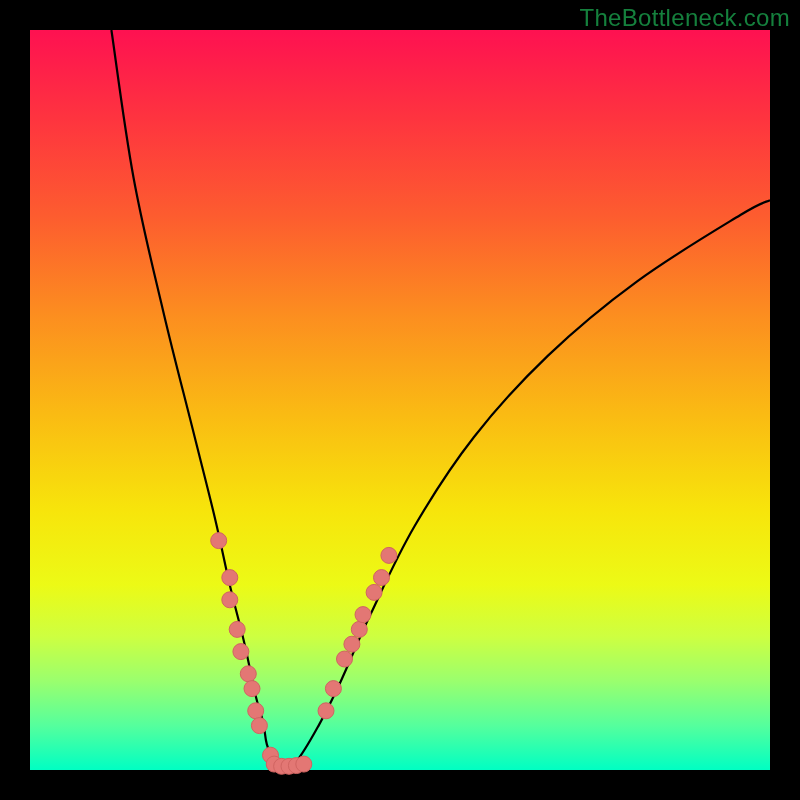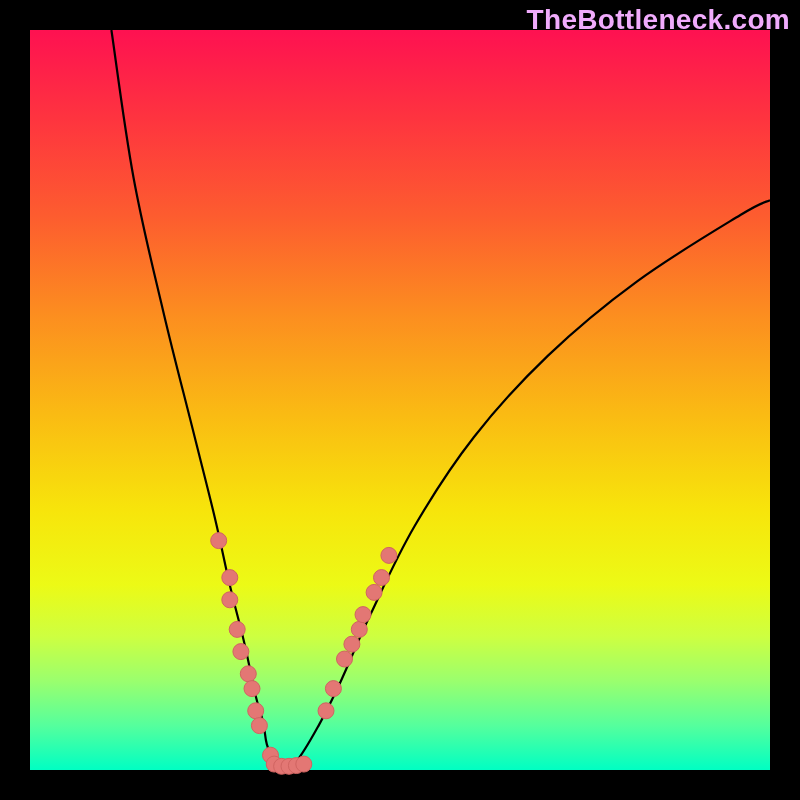--- a/index.html
+++ b/index.html
@@ -14,23 +14,23 @@
   .stage {
     position: relative;
     width: 800px;
     height: 800px;
     background: #000;
   }
   .watermark {
     position: absolute;
     top: 4px;
     right: 10px;
-    color: #f0abfc;
-    font-size: 28px;
-    font-weight: 700;
+    color: #15803d;
+    font-size: 24px;
+    font-weight: 400;
     letter-spacing: 0.3px;
     z-index: 10;
   }
   .plot-area {
     position: absolute;
     left: 30px;
     top: 30px;
     width: 740px;
     height: 740px;
     background: linear-gradient(to bottom,

